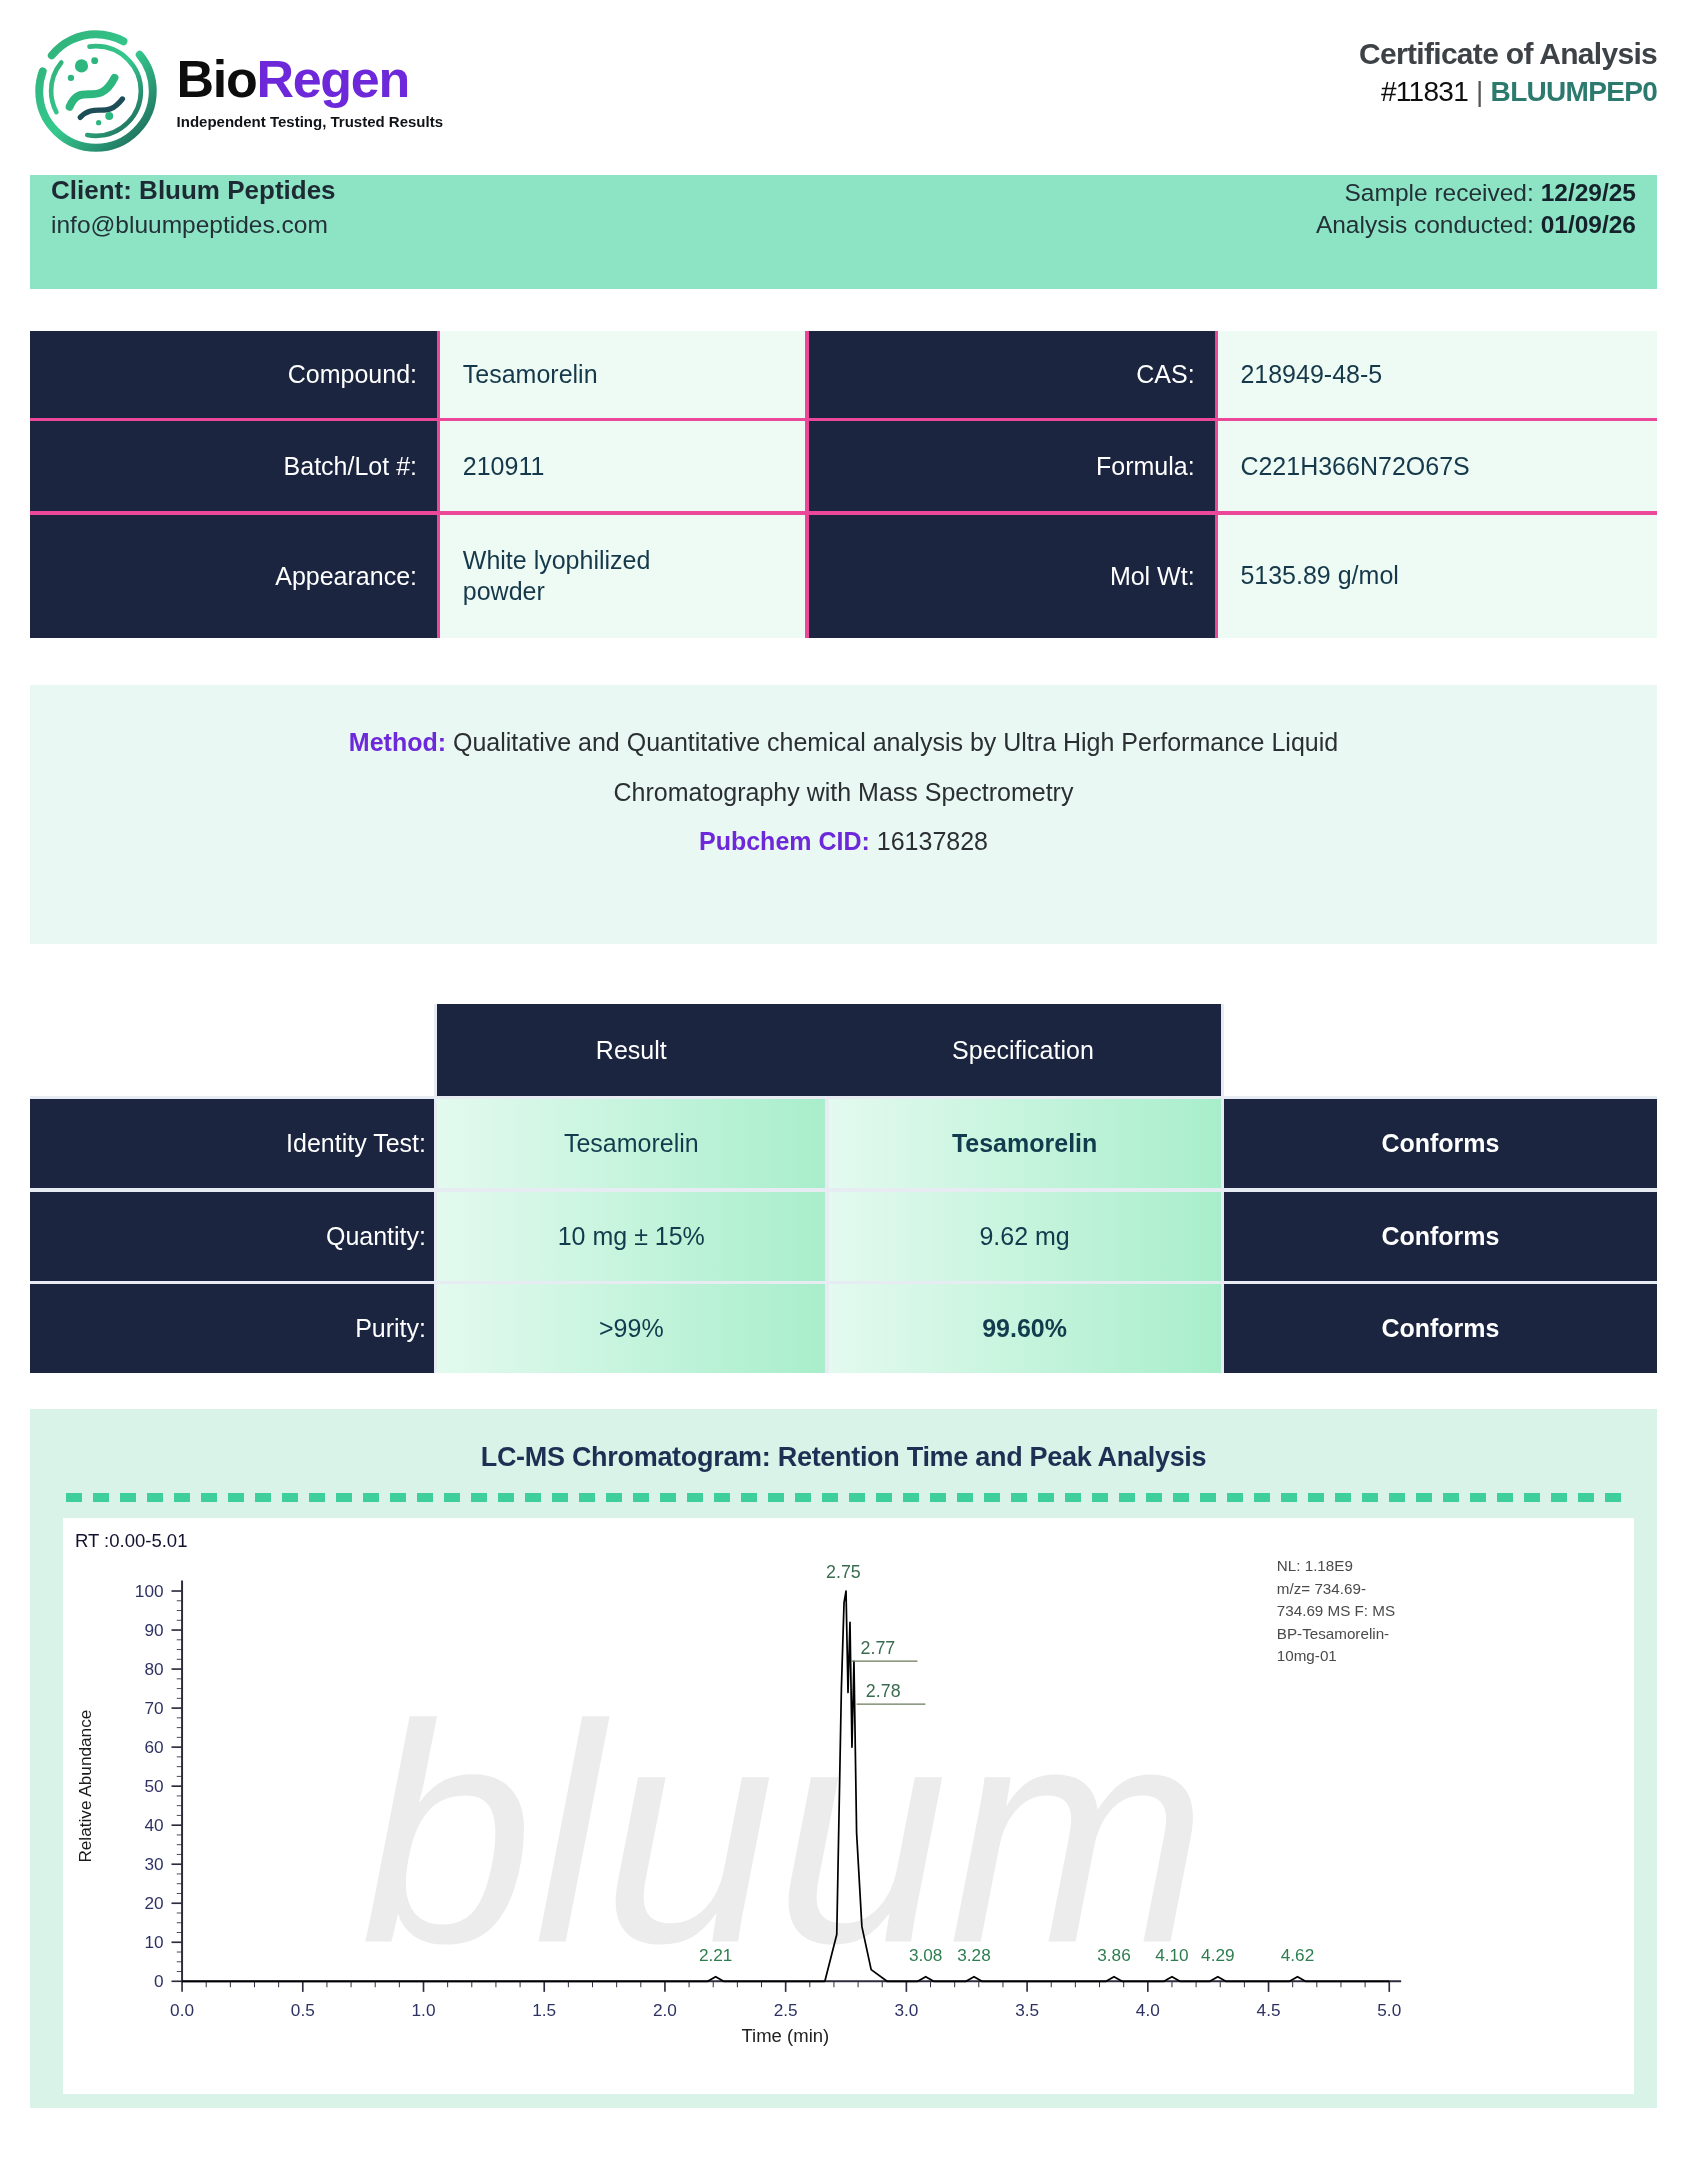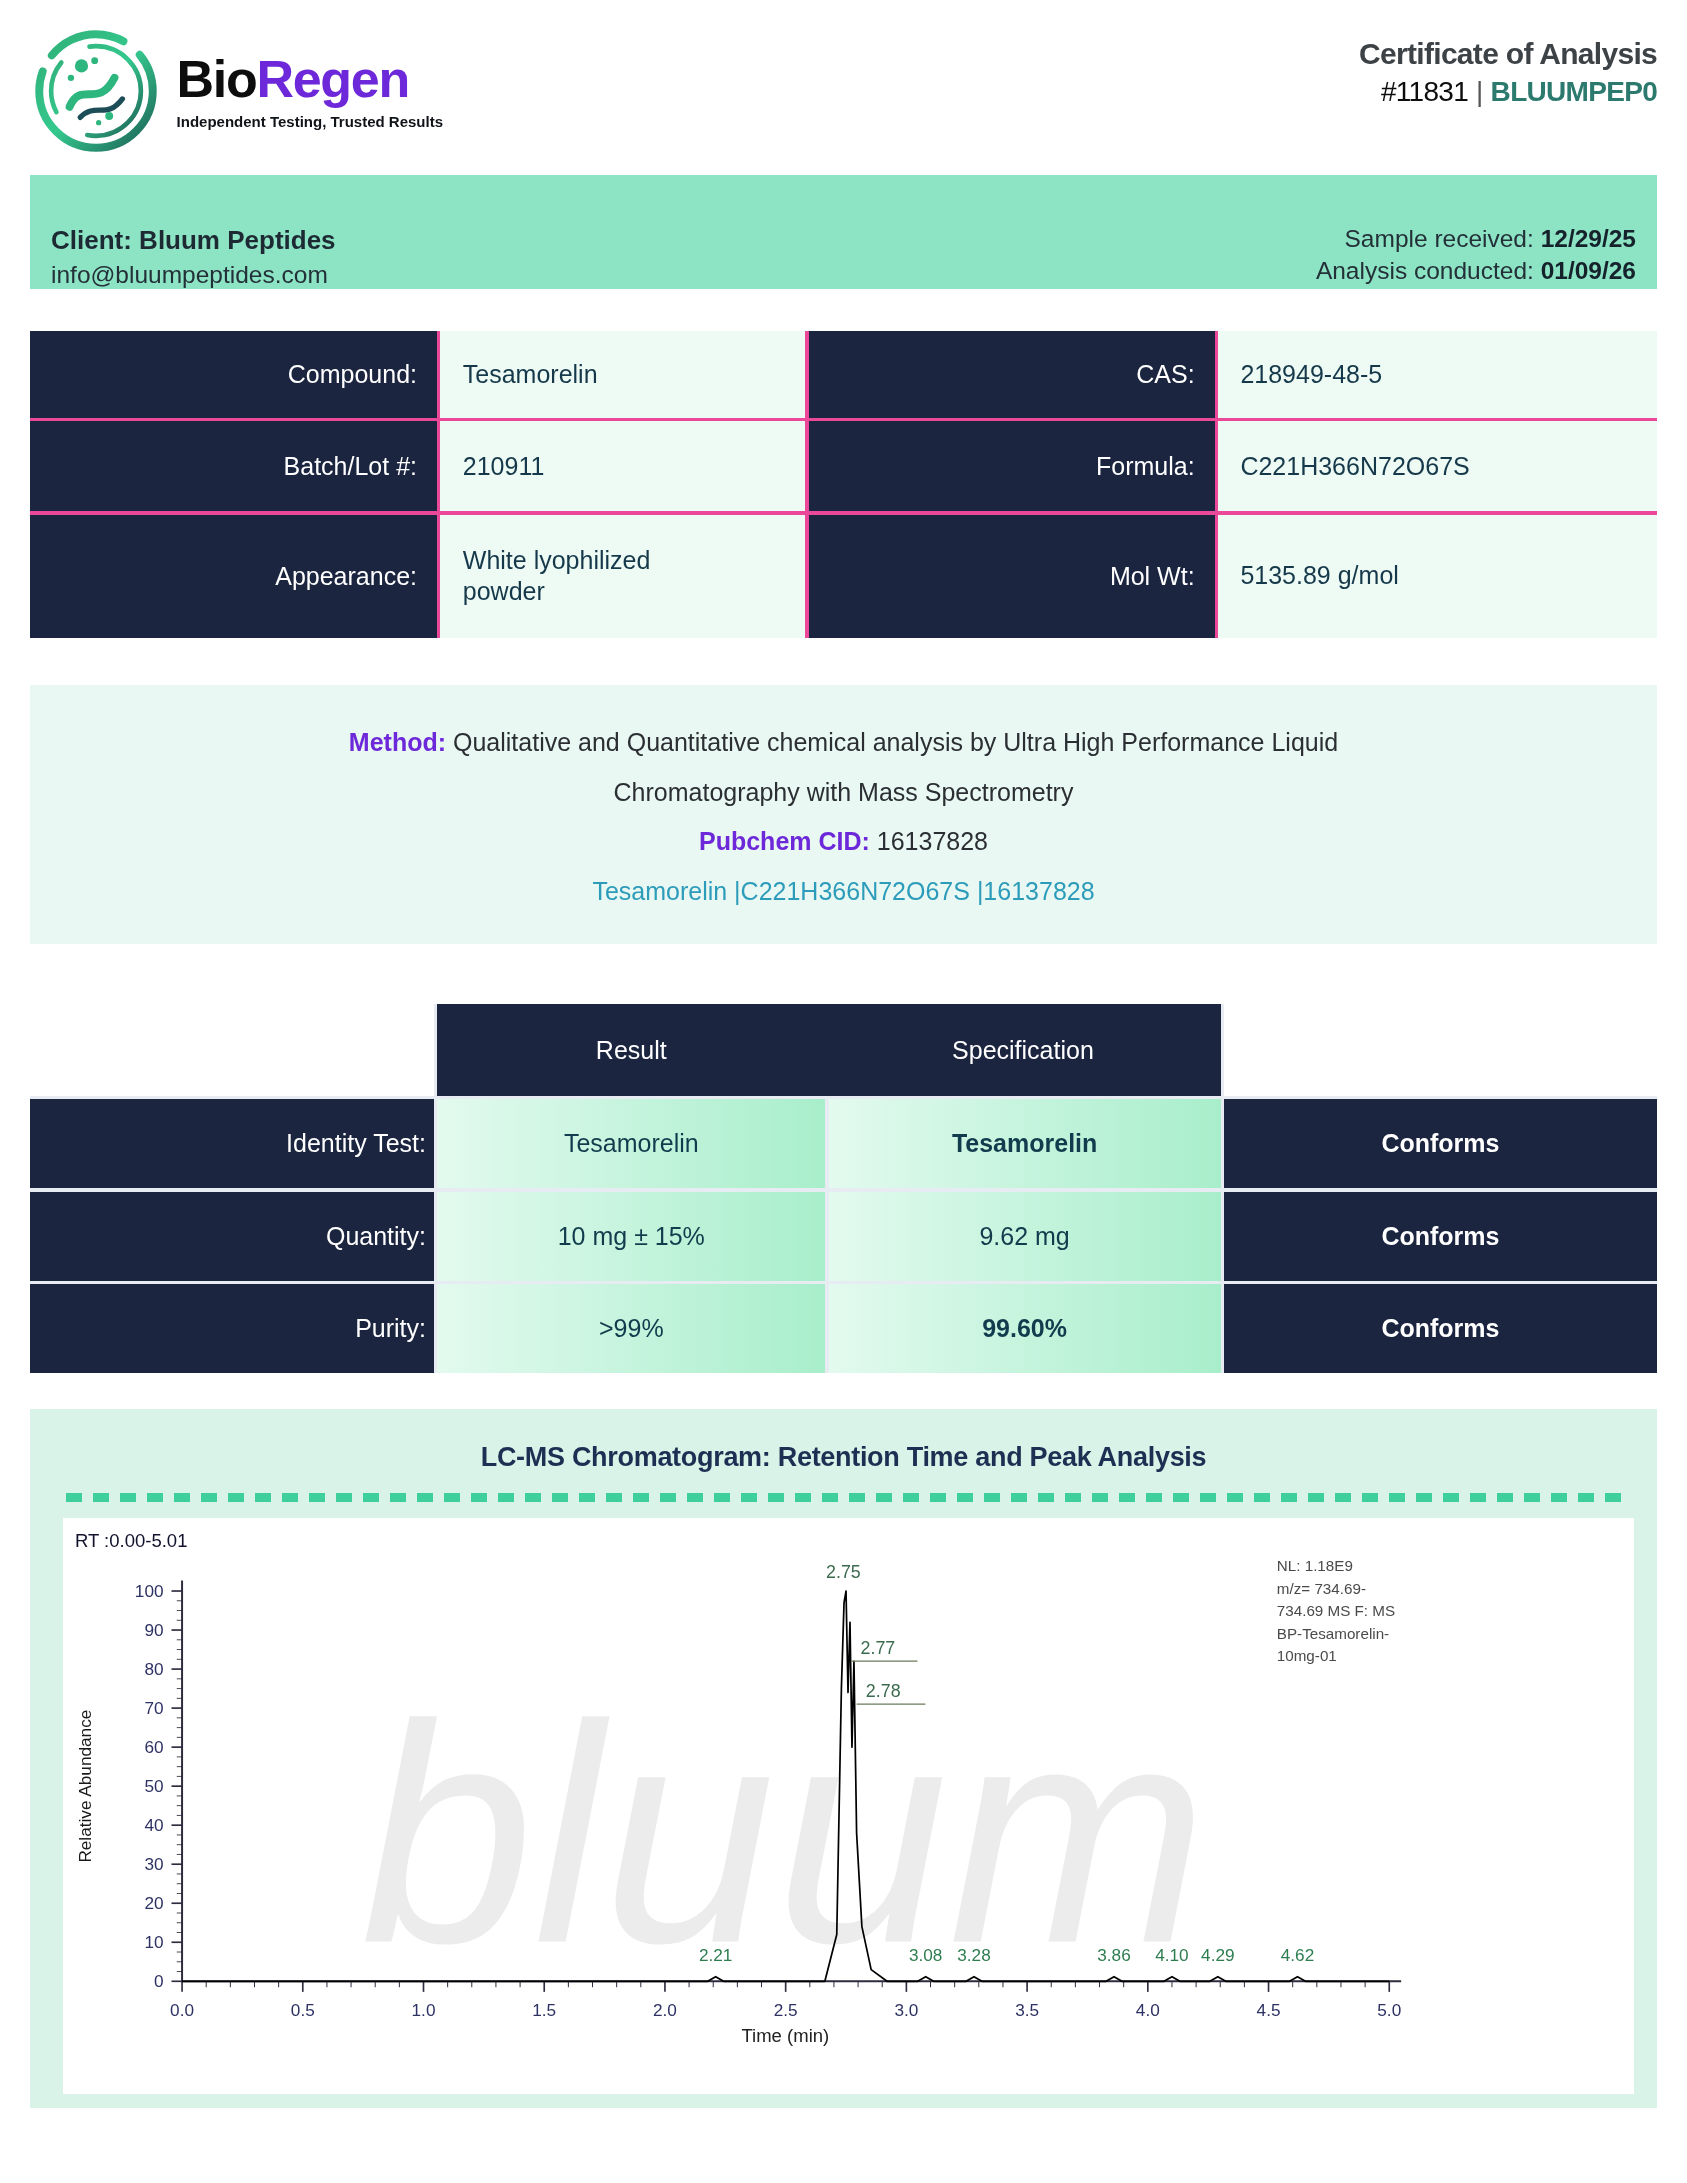--- a/index.html
+++ b/index.html
@@ -17,21 +17,21 @@
   .logo-tagline { font-size:15px; font-weight:bold; color:#101418; margin-top:6.6px; }
   .title-block { text-align:right; padding-top:12px; }
   .coa-title { font-size:30px; font-weight:bold; color:#3d4247; letter-spacing:-0.7px; }
   .coa-sub { font-size:28px; margin-top:5.3px; letter-spacing:-0.7px; }
   .coa-sub .num { color:#0d0d0d; }
   .coa-sub .sep { color:#555; margin:0 8px; font-weight:normal; }
   .coa-sub .code { color:#2c7a6e; font-weight:bold; }
 
   
   .banner { position:absolute; top:175px; left:30px; right:30px; height:114px;
-            background:#8ce4c4; display:flex; justify-content:space-between; align-items:flex-end; padding:0 21px; }
+            background:#8ce4c4; display:flex; justify-content:space-between; align-items:flex-start; padding:0 21px; }
   .banner .left .l1 { font-size:26px; font-weight:bold; color:#1d2a33; }
   .banner .left .l2 { font-size:24.5px; color:#243038; margin-top:5.3px; }
   .banner .right { text-align:right; font-size:24.5px; color:#243038; }
   .banner .right div { margin:4px 0; }
   .banner .right b { color:#16222b; }
 
   
   .compound-table { position:absolute; top:331px; left:30px; right:30px;
        display:grid; grid-template-columns:407px 365px 406px 1fr; grid-template-rows:87px 90px 123px;
        gap:3.3px; background:#ec4899; }
@@ -138,21 +138,20 @@
         <span class="narrow">White lyophilized powder</span>
       </div>
     <div class="cell-lbl">Mol Wt:</div>
     <div class="cell-val">5135.89 g/mol</div>
   </div>
 
   <div class="method-box">
     <div class="ln"><b>Method: </b><span>Qualitative and Quantitative chemical analysis by Ultra High Performance Liquid</span></div>
     <div class="ln">Chromatography with Mass Spectrometry</div>
     <div class="ln"><b>Pubchem CID: </b><span>16137828</span></div>
-    <div class="ln method-link">Tesamorelin |C221H366N72O67S |16137828</div>
   </div>
 
   <div class="results-table">
     <div class="rt-empty"></div>
     <div class="rt-head">
       <div>Result</div>
       <div>Specification</div>
     </div>
     <div class="rt-empty"></div>
 

